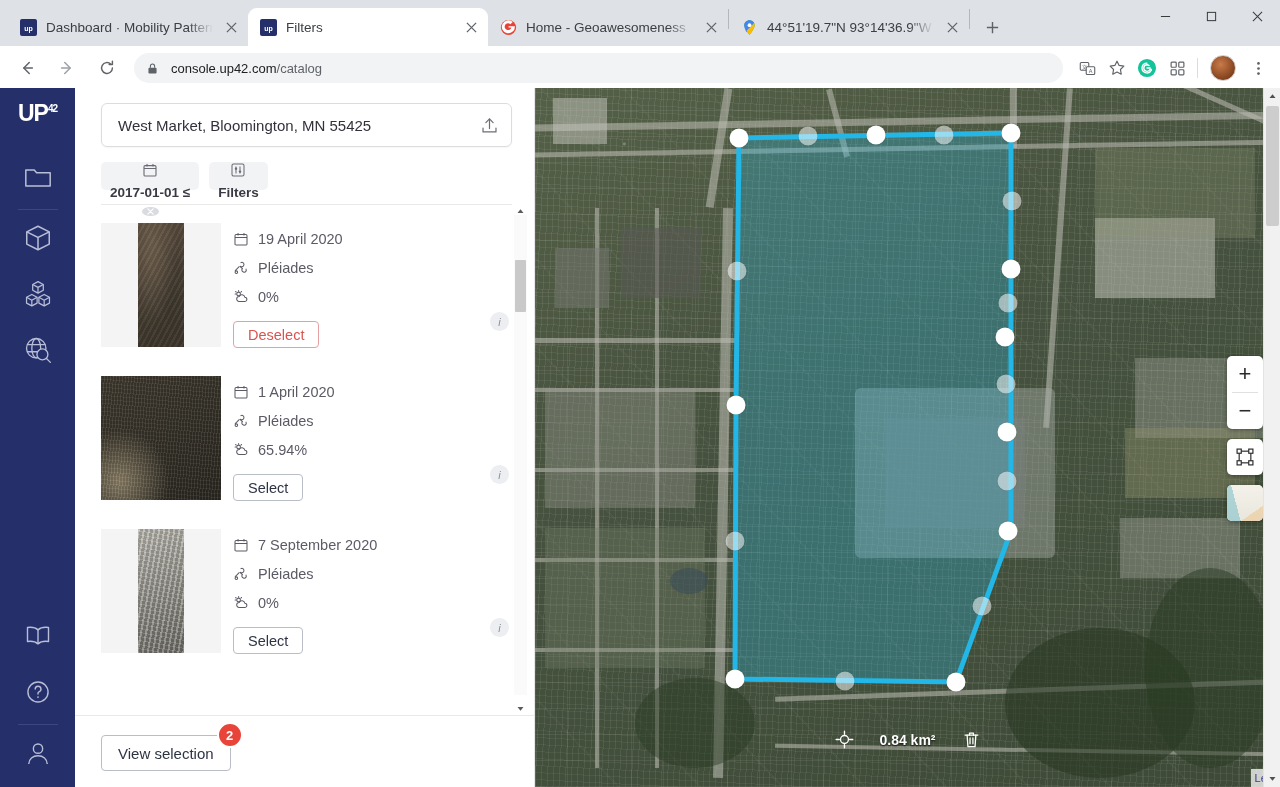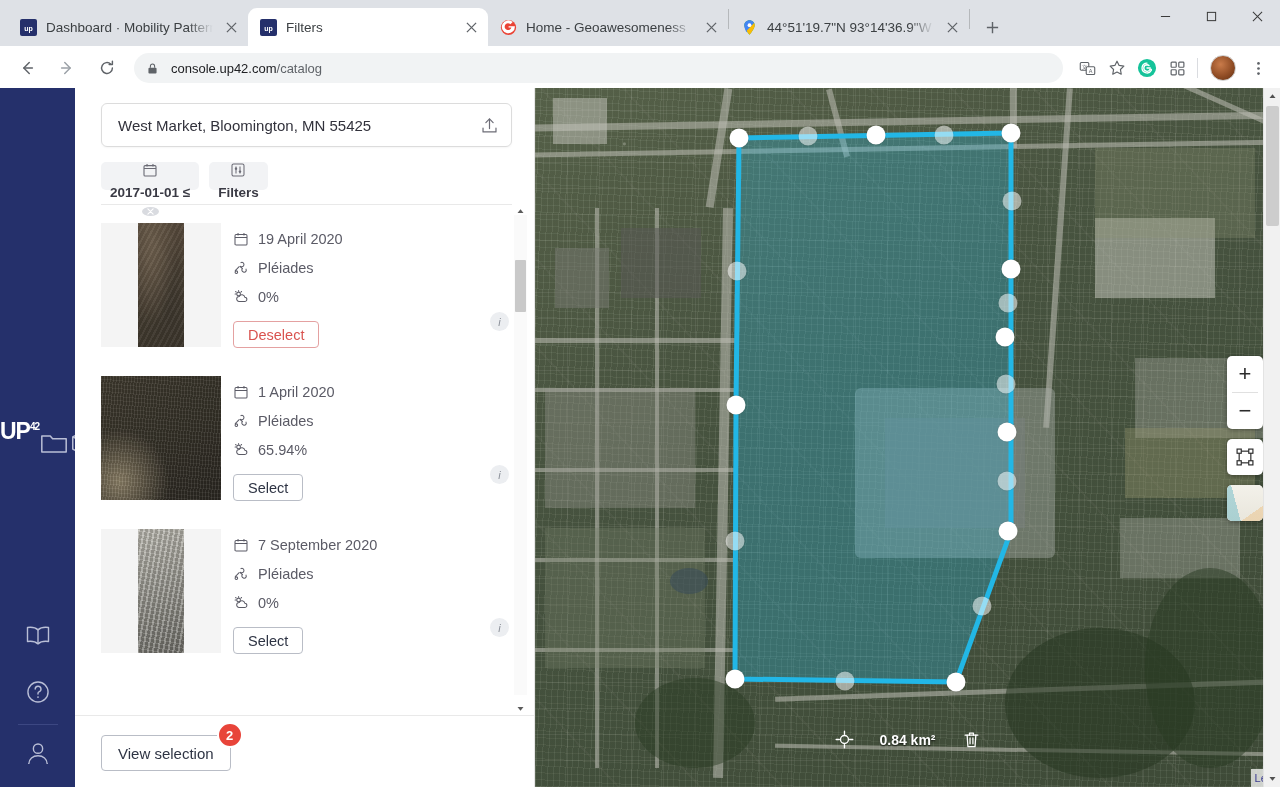--- a/index.html
+++ b/index.html
@@ -80,21 +80,21 @@
     border: 1px solid #cfcfcf; margin: 0 6px;
   }
   .tb-sep { width: 1px; height: 20px; background: #dadce0; margin: 0 4px; }
 
   
   .app { position: absolute; top: 88px; left: 0; width: 1280px; height: 699px; display: flex; }
 
   
   .rail {
     width: 75px; background: #25306b; flex: 0 0 75px;
-    display: flex; align-items: center;
+    display: flex; flex-direction: column; align-items: center;
     padding-top: 14px; position: relative;
   }
   .logo { color: #fff; font-weight: bold; font-size: 23px; letter-spacing: -1px; margin-bottom: 26px; line-height: 1; }
   .logo sup { font-size: 10px; vertical-align: super; font-weight: bold; }
   .rail-item {
     width: 56px; height: 56px; display: flex; align-items: center; justify-content: center;
     color: #b9bed6;
   }
   .rail-div { width: 40px; height: 1px; background: #3c4782; margin: 2px 0; }
   .rail-bottom { position: absolute; bottom: 4px; left: 0; width: 75px; display: flex; flex-direction: column; align-items: center; }

